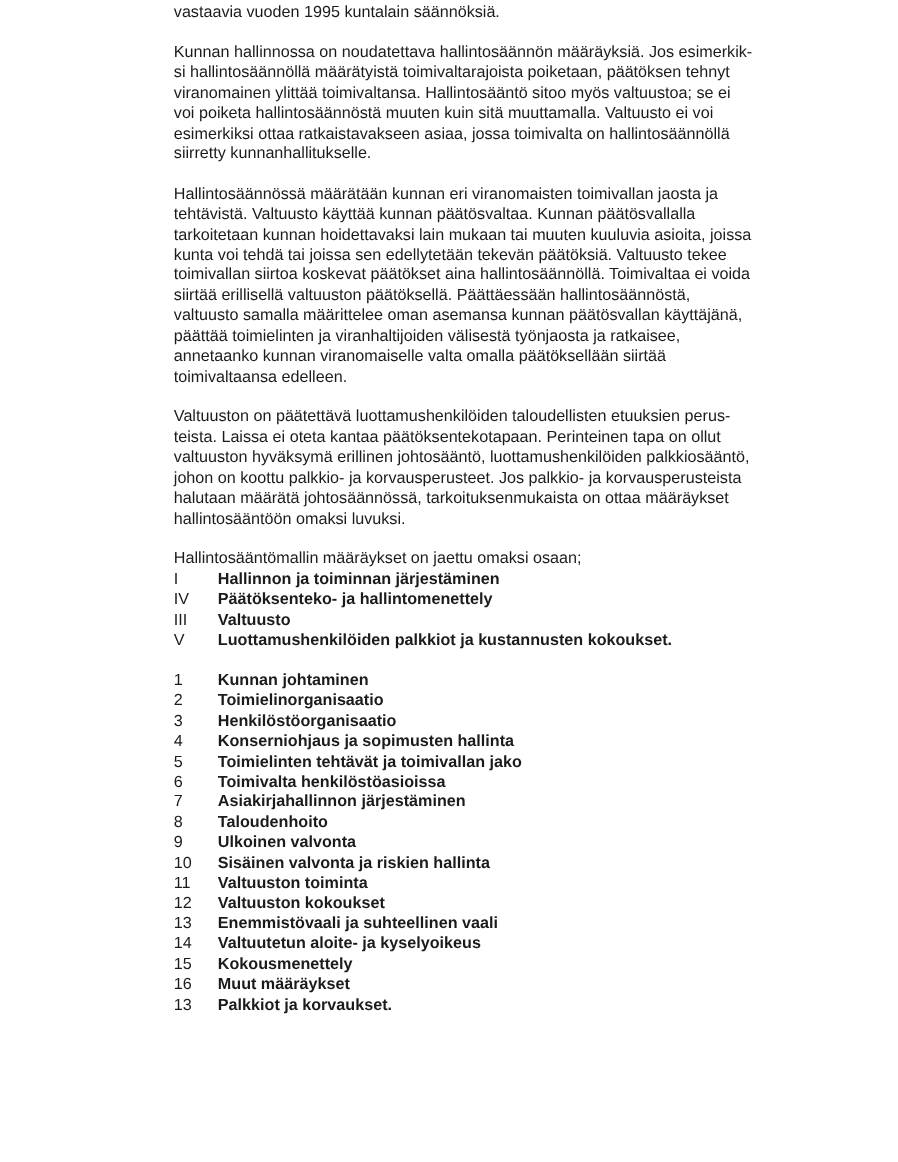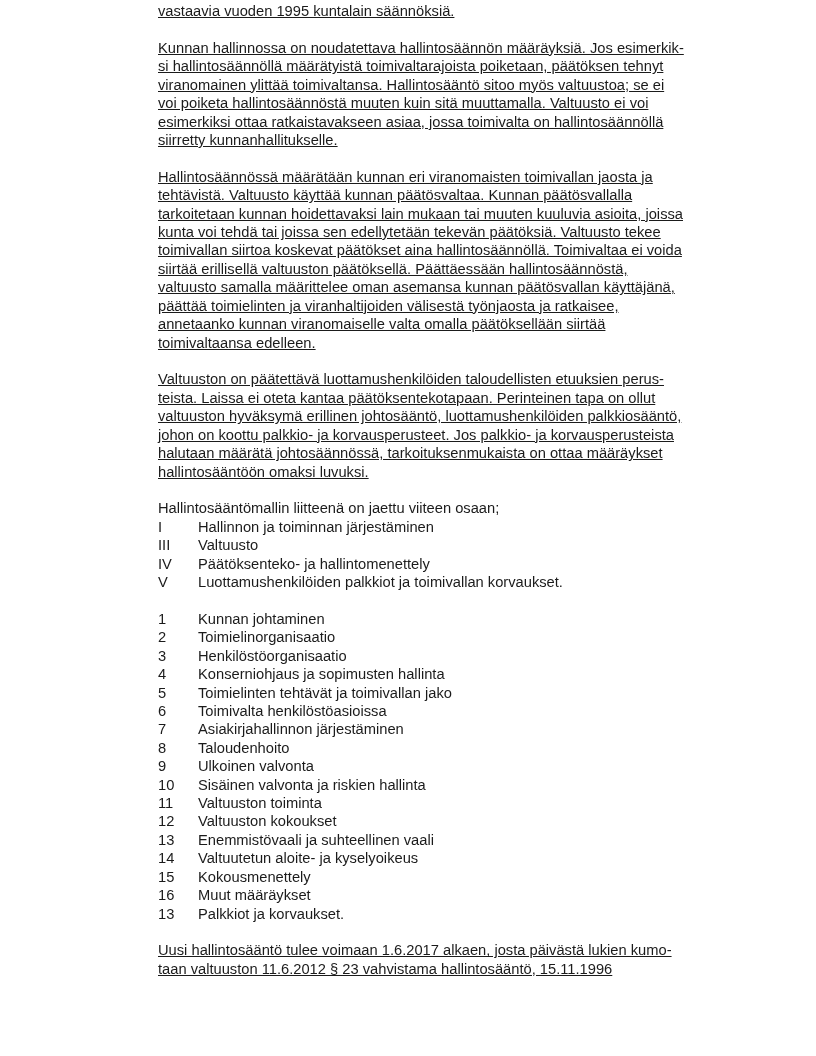--- a/index.html
+++ b/index.html
@@ -16,39 +16,39 @@
     box-sizing: border-box;
     padding: 2px 40px 0 158px;
     font-family: "Liberation Sans", "DejaVu Sans", sans-serif;
     font-size: 14.7px;
     line-height: 18.42px;
     color: #1b1b1b;
   }
   .para {
     margin: 0 0 18.42px 0;
     white-space: pre-line;
-    text-decoration: underline;
   }
   .list-block {
     margin: 0 0 18.42px 0;
   }
   .list-intro {
     margin: 0;
     white-space: pre-line;
   }
   .list-row {
     display: flex;
     align-items: baseline;
   }
   .list-num {
     flex: 0 0 40px;
     width: 40px;
   }
   .list-label {
     flex: 1 1 auto;
+    font-weight: bold;
   }
 </style>
 </head>
 <body>
 
 <div class="page">
 
   <p class="para">vastaavia vuoden 1995 kuntalain säännöksiä.</p>
 
   <p class="para">Kunnan hallinnossa on noudatettava hallintosäännön määräyksiä. Jos esimerkik-
@@ -70,36 +70,36 @@
 toimivaltaansa edelleen.</p>
 
   <p class="para">Valtuuston on päätettävä luottamushenkilöiden taloudellisten etuuksien perus-
 teista. Laissa ei oteta kantaa päätöksentekotapaan. Perinteinen tapa on ollut
 valtuuston hyväksymä erillinen johtosääntö, luottamushenkilöiden palkkiosääntö,
 johon on koottu palkkio- ja korvausperusteet. Jos palkkio- ja korvausperusteista
 halutaan määrätä johtosäännössä, tarkoituksenmukaista on ottaa määräykset
 hallintosääntöön omaksi luvuksi.</p>
 
   <div class="list-block">
-    <p class="list-intro">Hallintosääntömallin liitteenä on jaettu viiteen osaan;</p>
+    <p class="list-intro">Hallintosääntömallin määräykset on jaettu omaksi osaan;</p>
     <div class="list-row">
       <span class="list-num">I</span>
       <span class="list-label">Hallinnon ja toiminnan järjestäminen</span>
+    </div>
+    <div class="list-row">
+      <span class="list-num">IV</span>
+      <span class="list-label">Päätöksenteko- ja hallintomenettely</span>
     </div>
     <div class="list-row">
       <span class="list-num">III</span>
       <span class="list-label">Valtuusto</span>
     </div>
     <div class="list-row">
-      <span class="list-num">IV</span>
-      <span class="list-label">Päätöksenteko- ja hallintomenettely</span>
-    </div>
-    <div class="list-row">
       <span class="list-num">V</span>
-      <span class="list-label">Luottamushenkilöiden palkkiot ja toimivallan korvaukset.</span>
+      <span class="list-label">Luottamushenkilöiden palkkiot ja kustannusten kokoukset.</span>
     </div>
   </div>
 
   <div class="list-block">
     <div class="list-row">
       <span class="list-num">1</span>
       <span class="list-label">Kunnan johtaminen</span>
     </div>
     <div class="list-row">
       <span class="list-num">2</span>
@@ -161,16 +161,14 @@
       <span class="list-num">16</span>
       <span class="list-label">Muut määräykset</span>
     </div>
     <div class="list-row">
       <span class="list-num">13</span>
       <span class="list-label">Palkkiot ja korvaukset.</span>
     </div>
   </div>
 
 
-  <p class="para">Uusi hallintosääntö tulee voimaan 1.6.2017 alkaen, josta päivästä lukien kumo-
-taan valtuuston 11.6.2012 § 23 vahvistama hallintosääntö, 15.11.1996</p>
 
 </div>
 
 </body></html>

